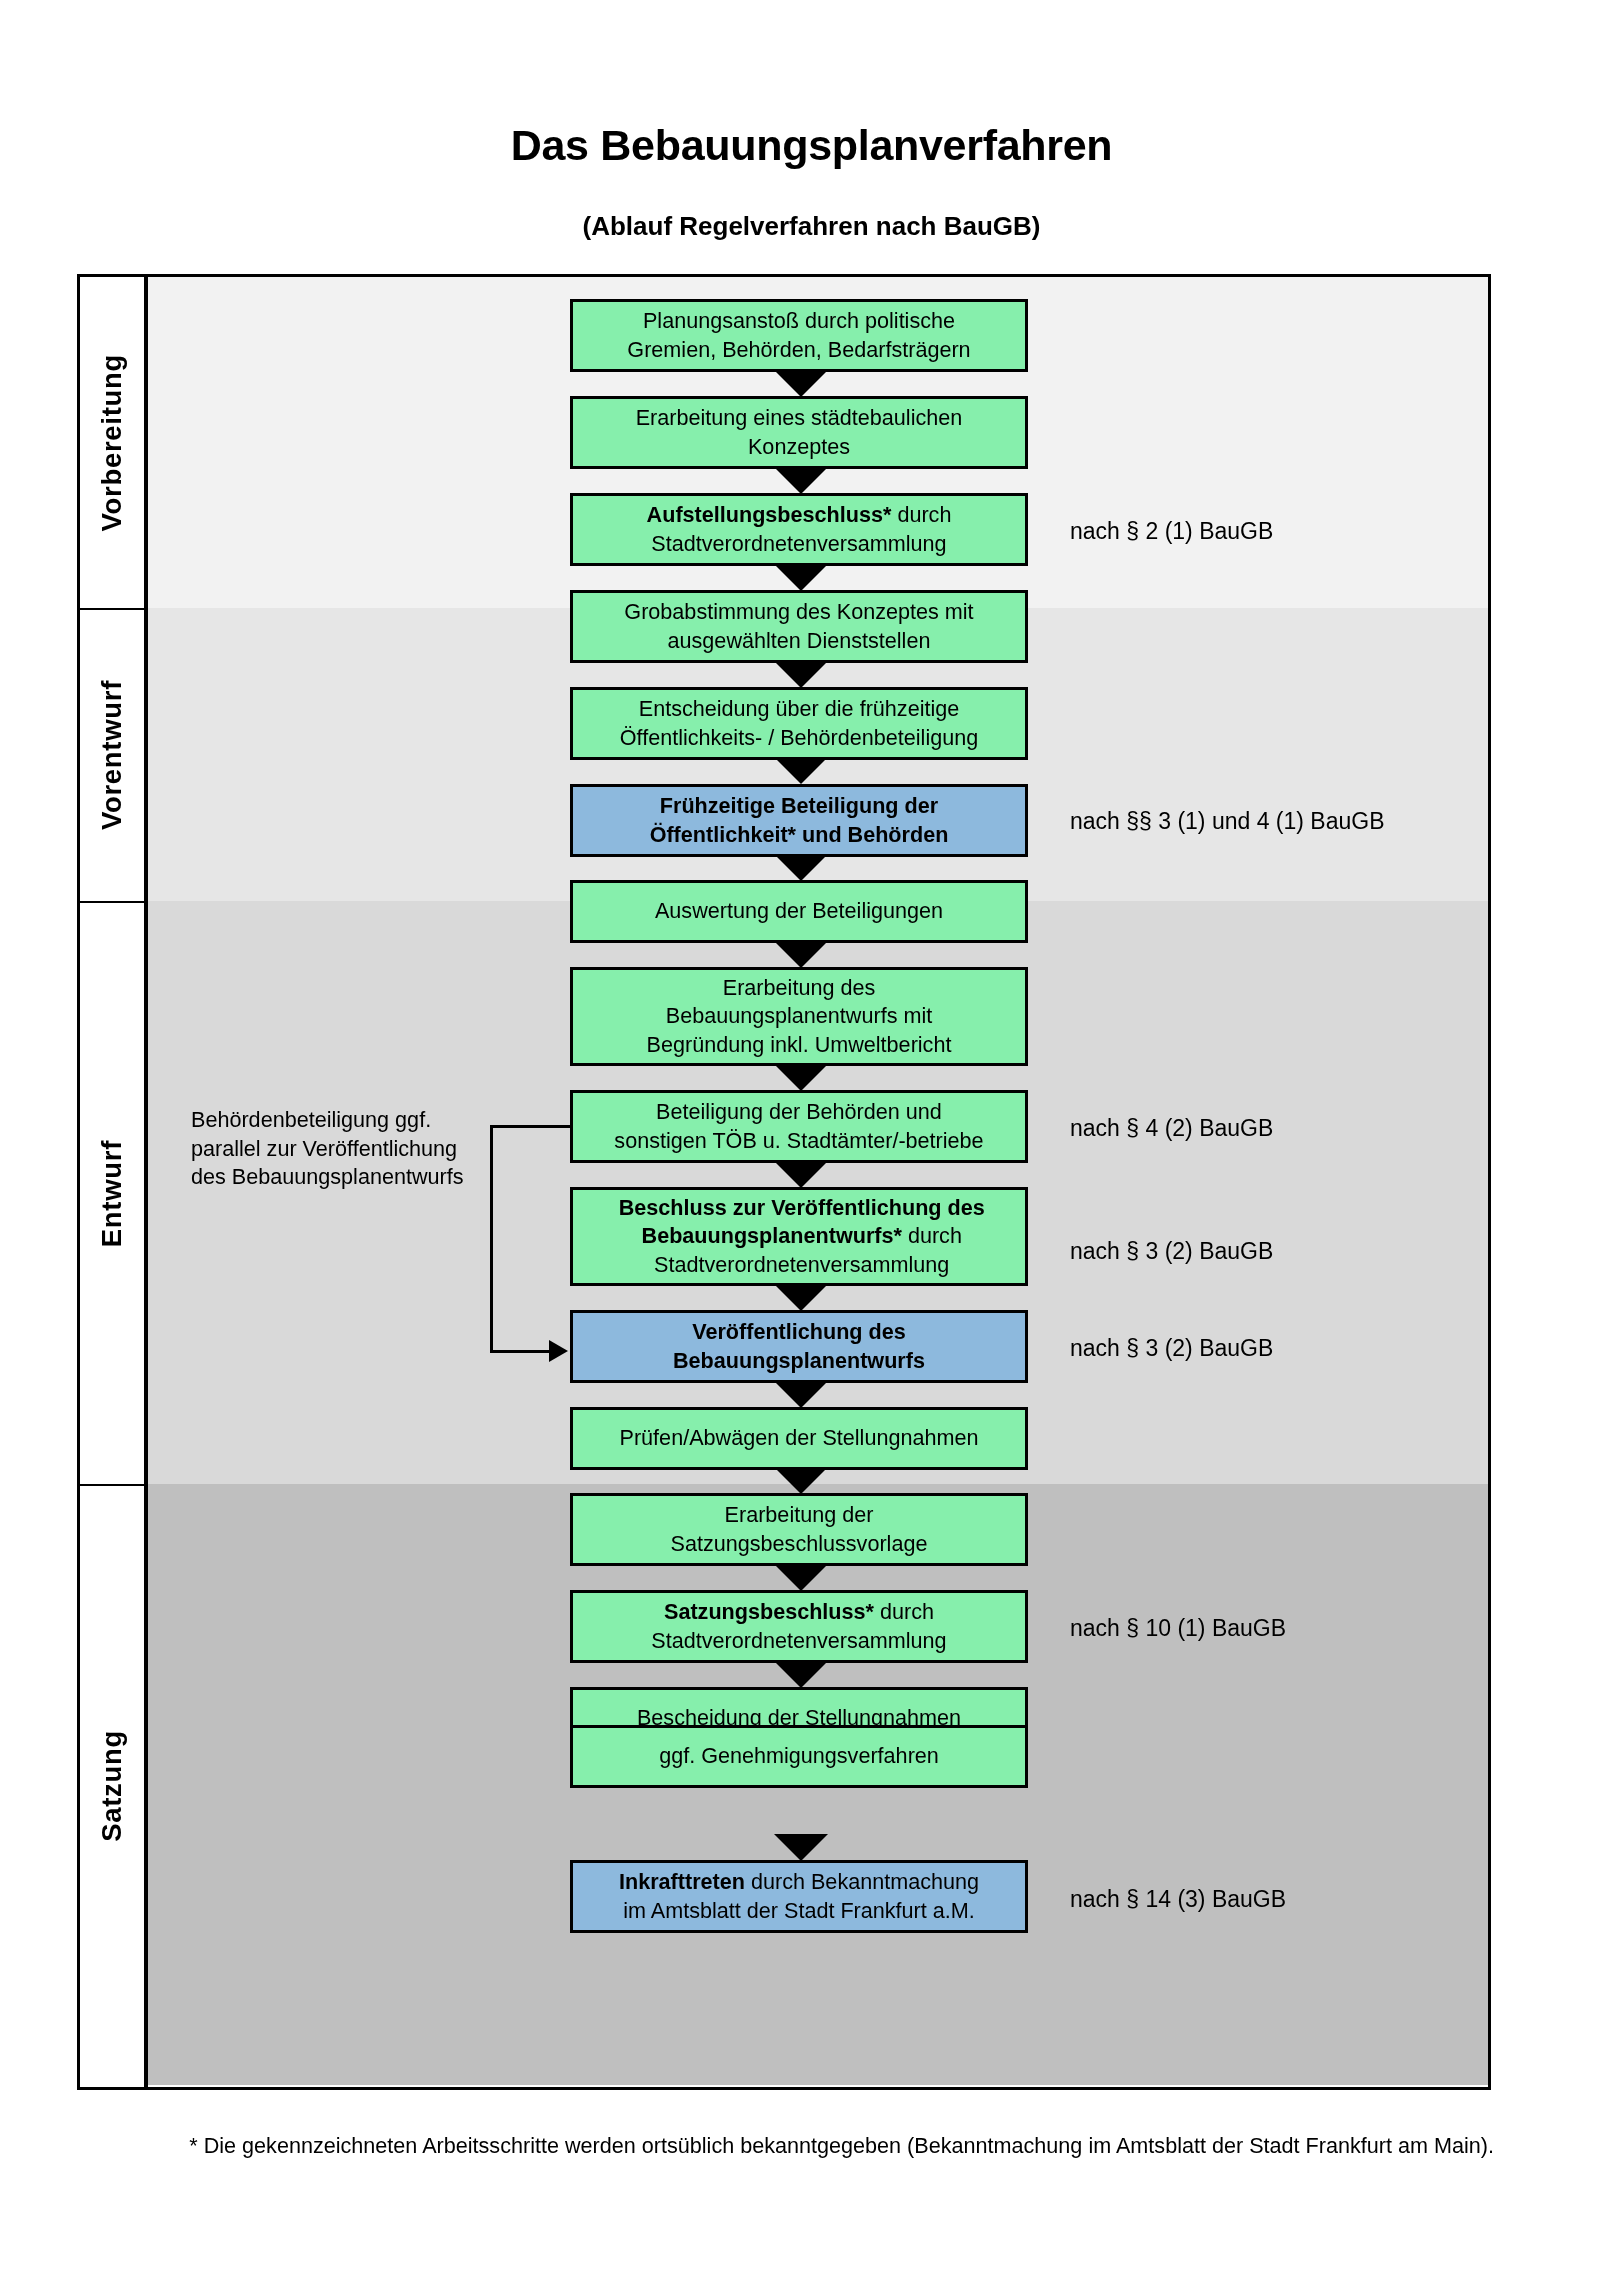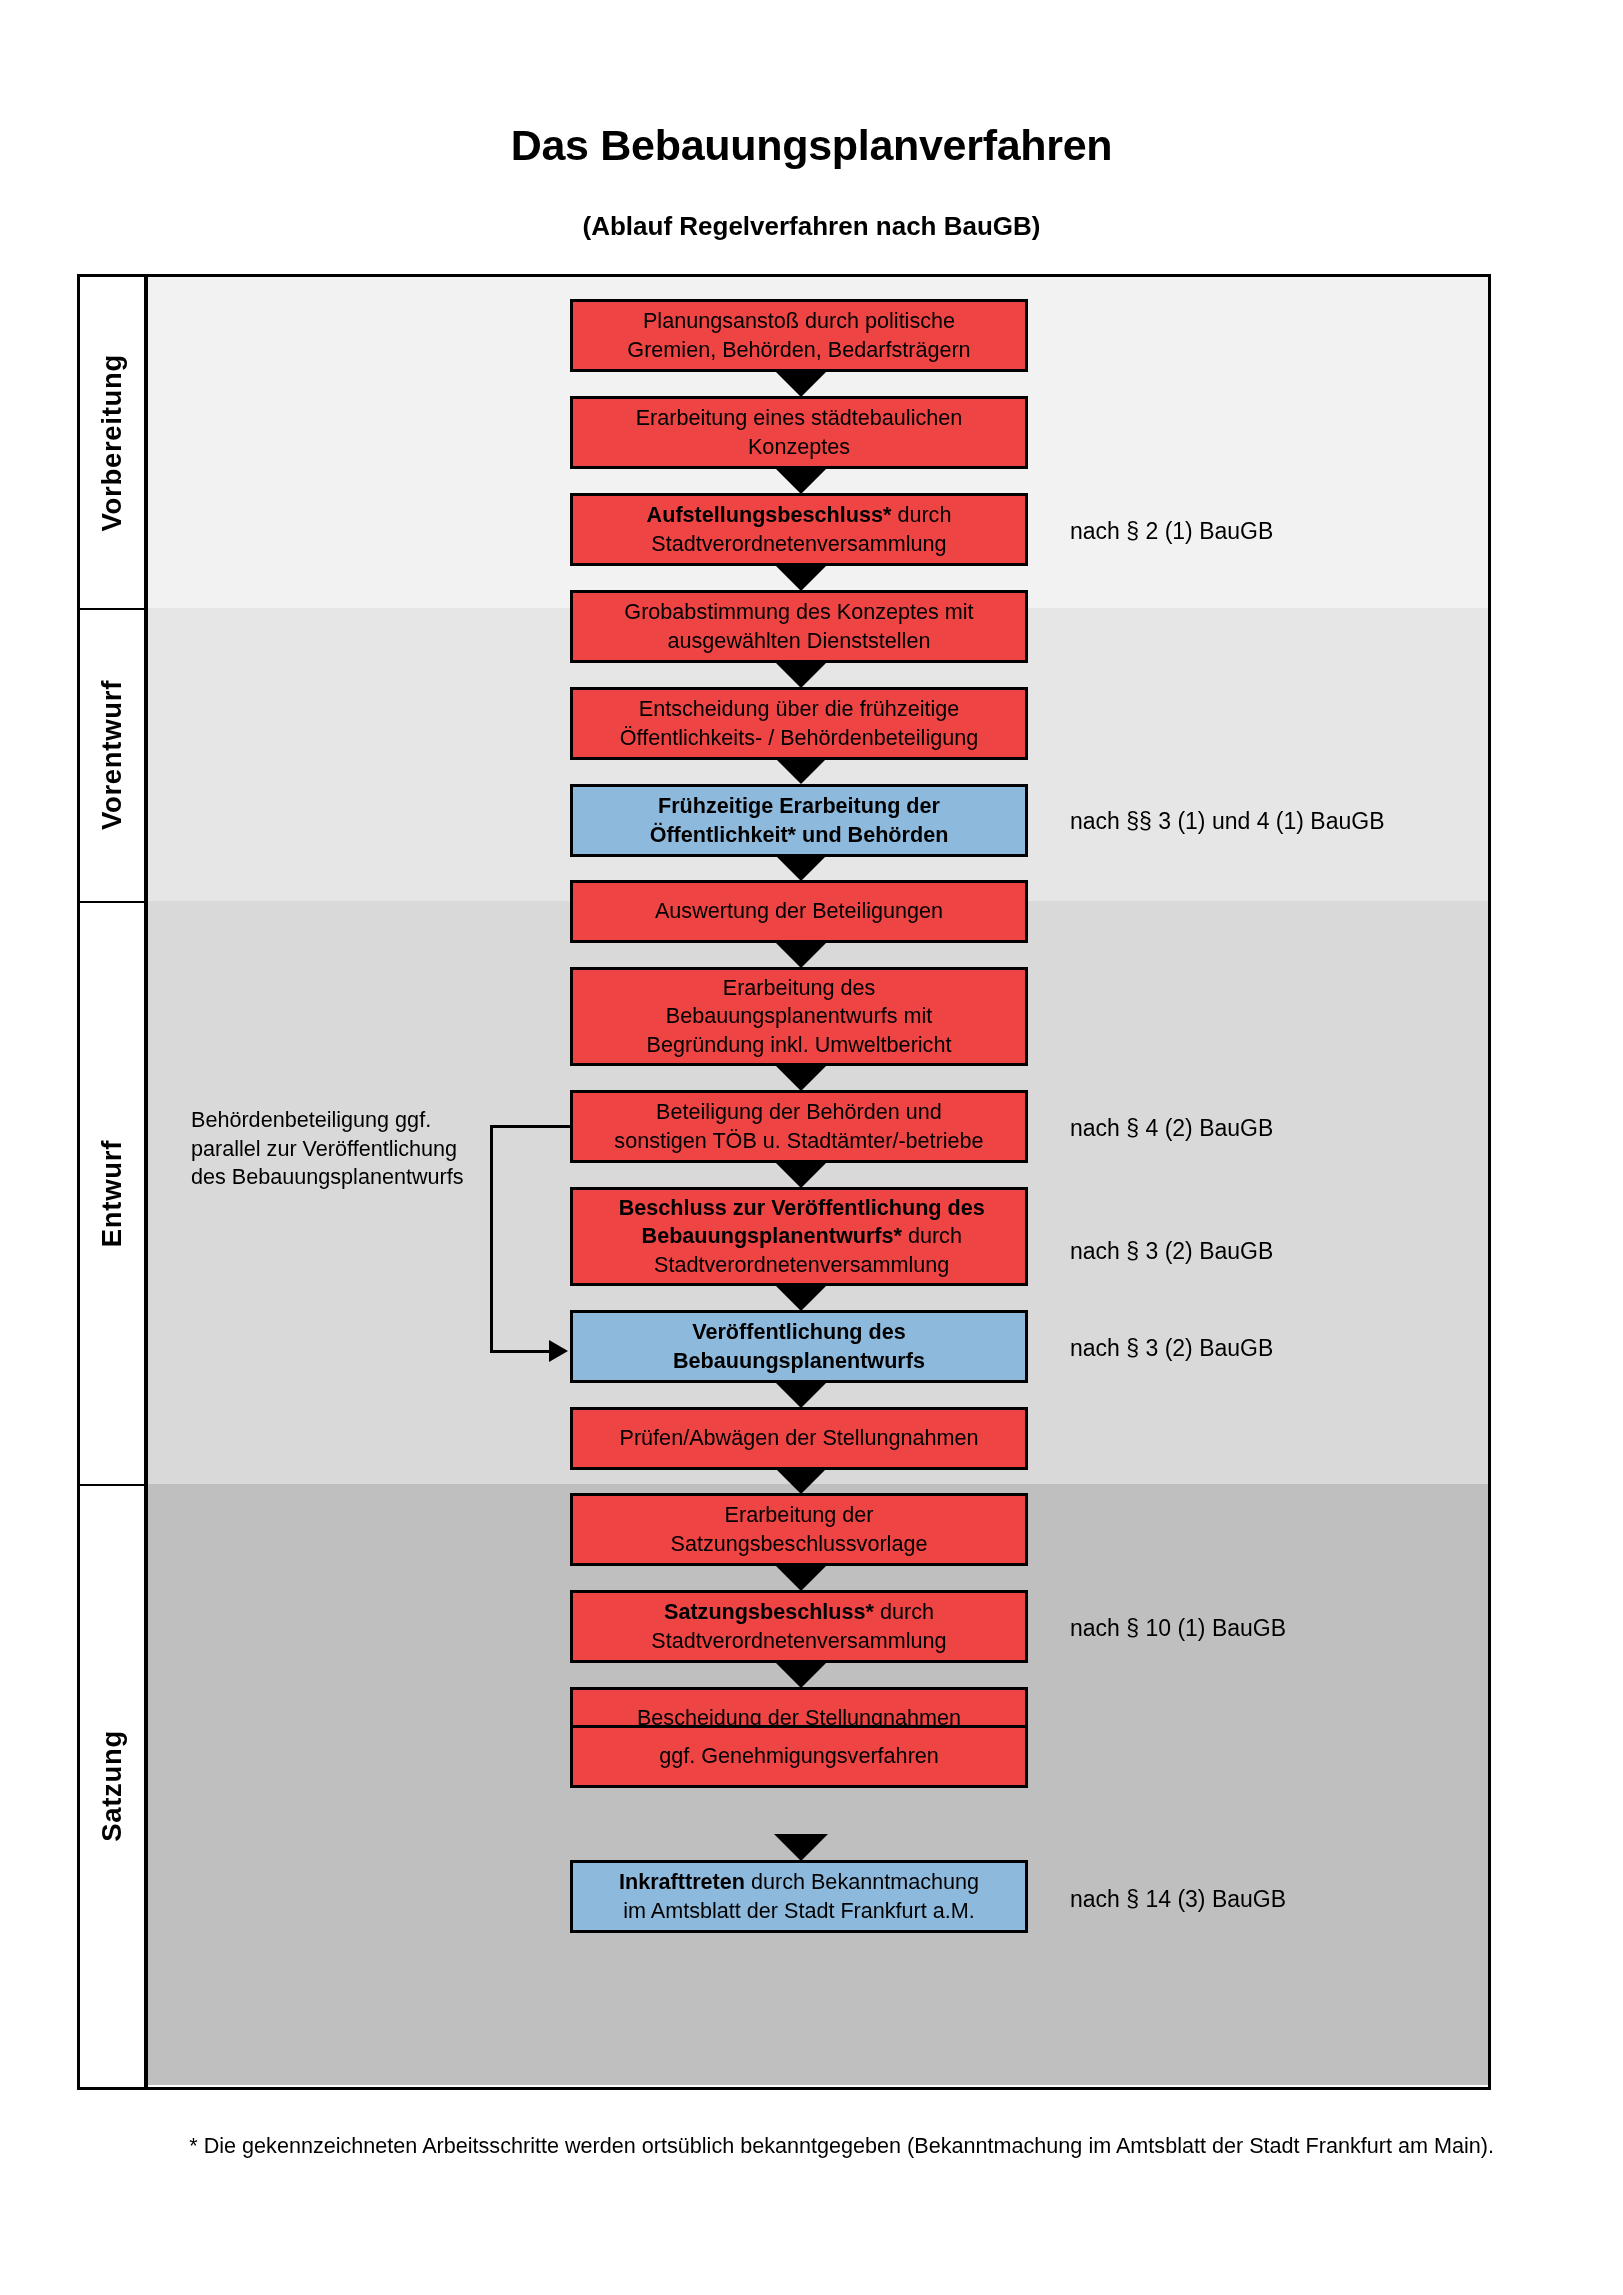--- a/index.html
+++ b/index.html
@@ -60,21 +60,21 @@
     font-size: 27.5px; font-weight: bold; letter-spacing: 0.7px;
     white-space: nowrap;
   }
 
   
   .flowbox {
     position: absolute;
     left: 490px;           
     width: 458px;
     border: 3.9px solid #000;
-    background: #ef4444;
+    background: #86efac;
     display: flex; align-items: center; justify-content: center;
     text-align: center;
     font-size: 21.6px; line-height: 1.30;
     padding: 2.6px 6.5px;
   }
   .flowbox.blue { background: #8db9dd; }
   .flowbox b { font-weight: bold; }
 
   
   .arrow {
@@ -167,21 +167,21 @@
     </div>
     <div class="arrow" style="top:384px;"></div>
 
     <div class="flowbox" style="top:410px;height:73px;">
       <div><span>Entscheidung über die frühzeitige</span><br>
            <span>Öffentlichkeits- / Behördenbeteiligung</span></div>
     </div>
     <div class="arrow" style="top:480px;"></div>
 
     <div class="flowbox blue" style="top:507px;height:73px;">
-      <div><b>Frühzeitige Erarbeitung der</b><br>
+      <div><b>Frühzeitige Beteiligung der</b><br>
            <b>Öffentlichkeit* und Behörden</b></div>
     </div>
     <div class="arrow" style="top:577px;"></div>
 
     <div class="flowbox" style="top:603px;height:63px;">
       <div><span>Auswertung der Beteiligungen</span></div>
     </div>
     <div class="arrow" style="top:664px;"></div>
 
     <div class="flowbox" style="top:690px;height:99px;">

